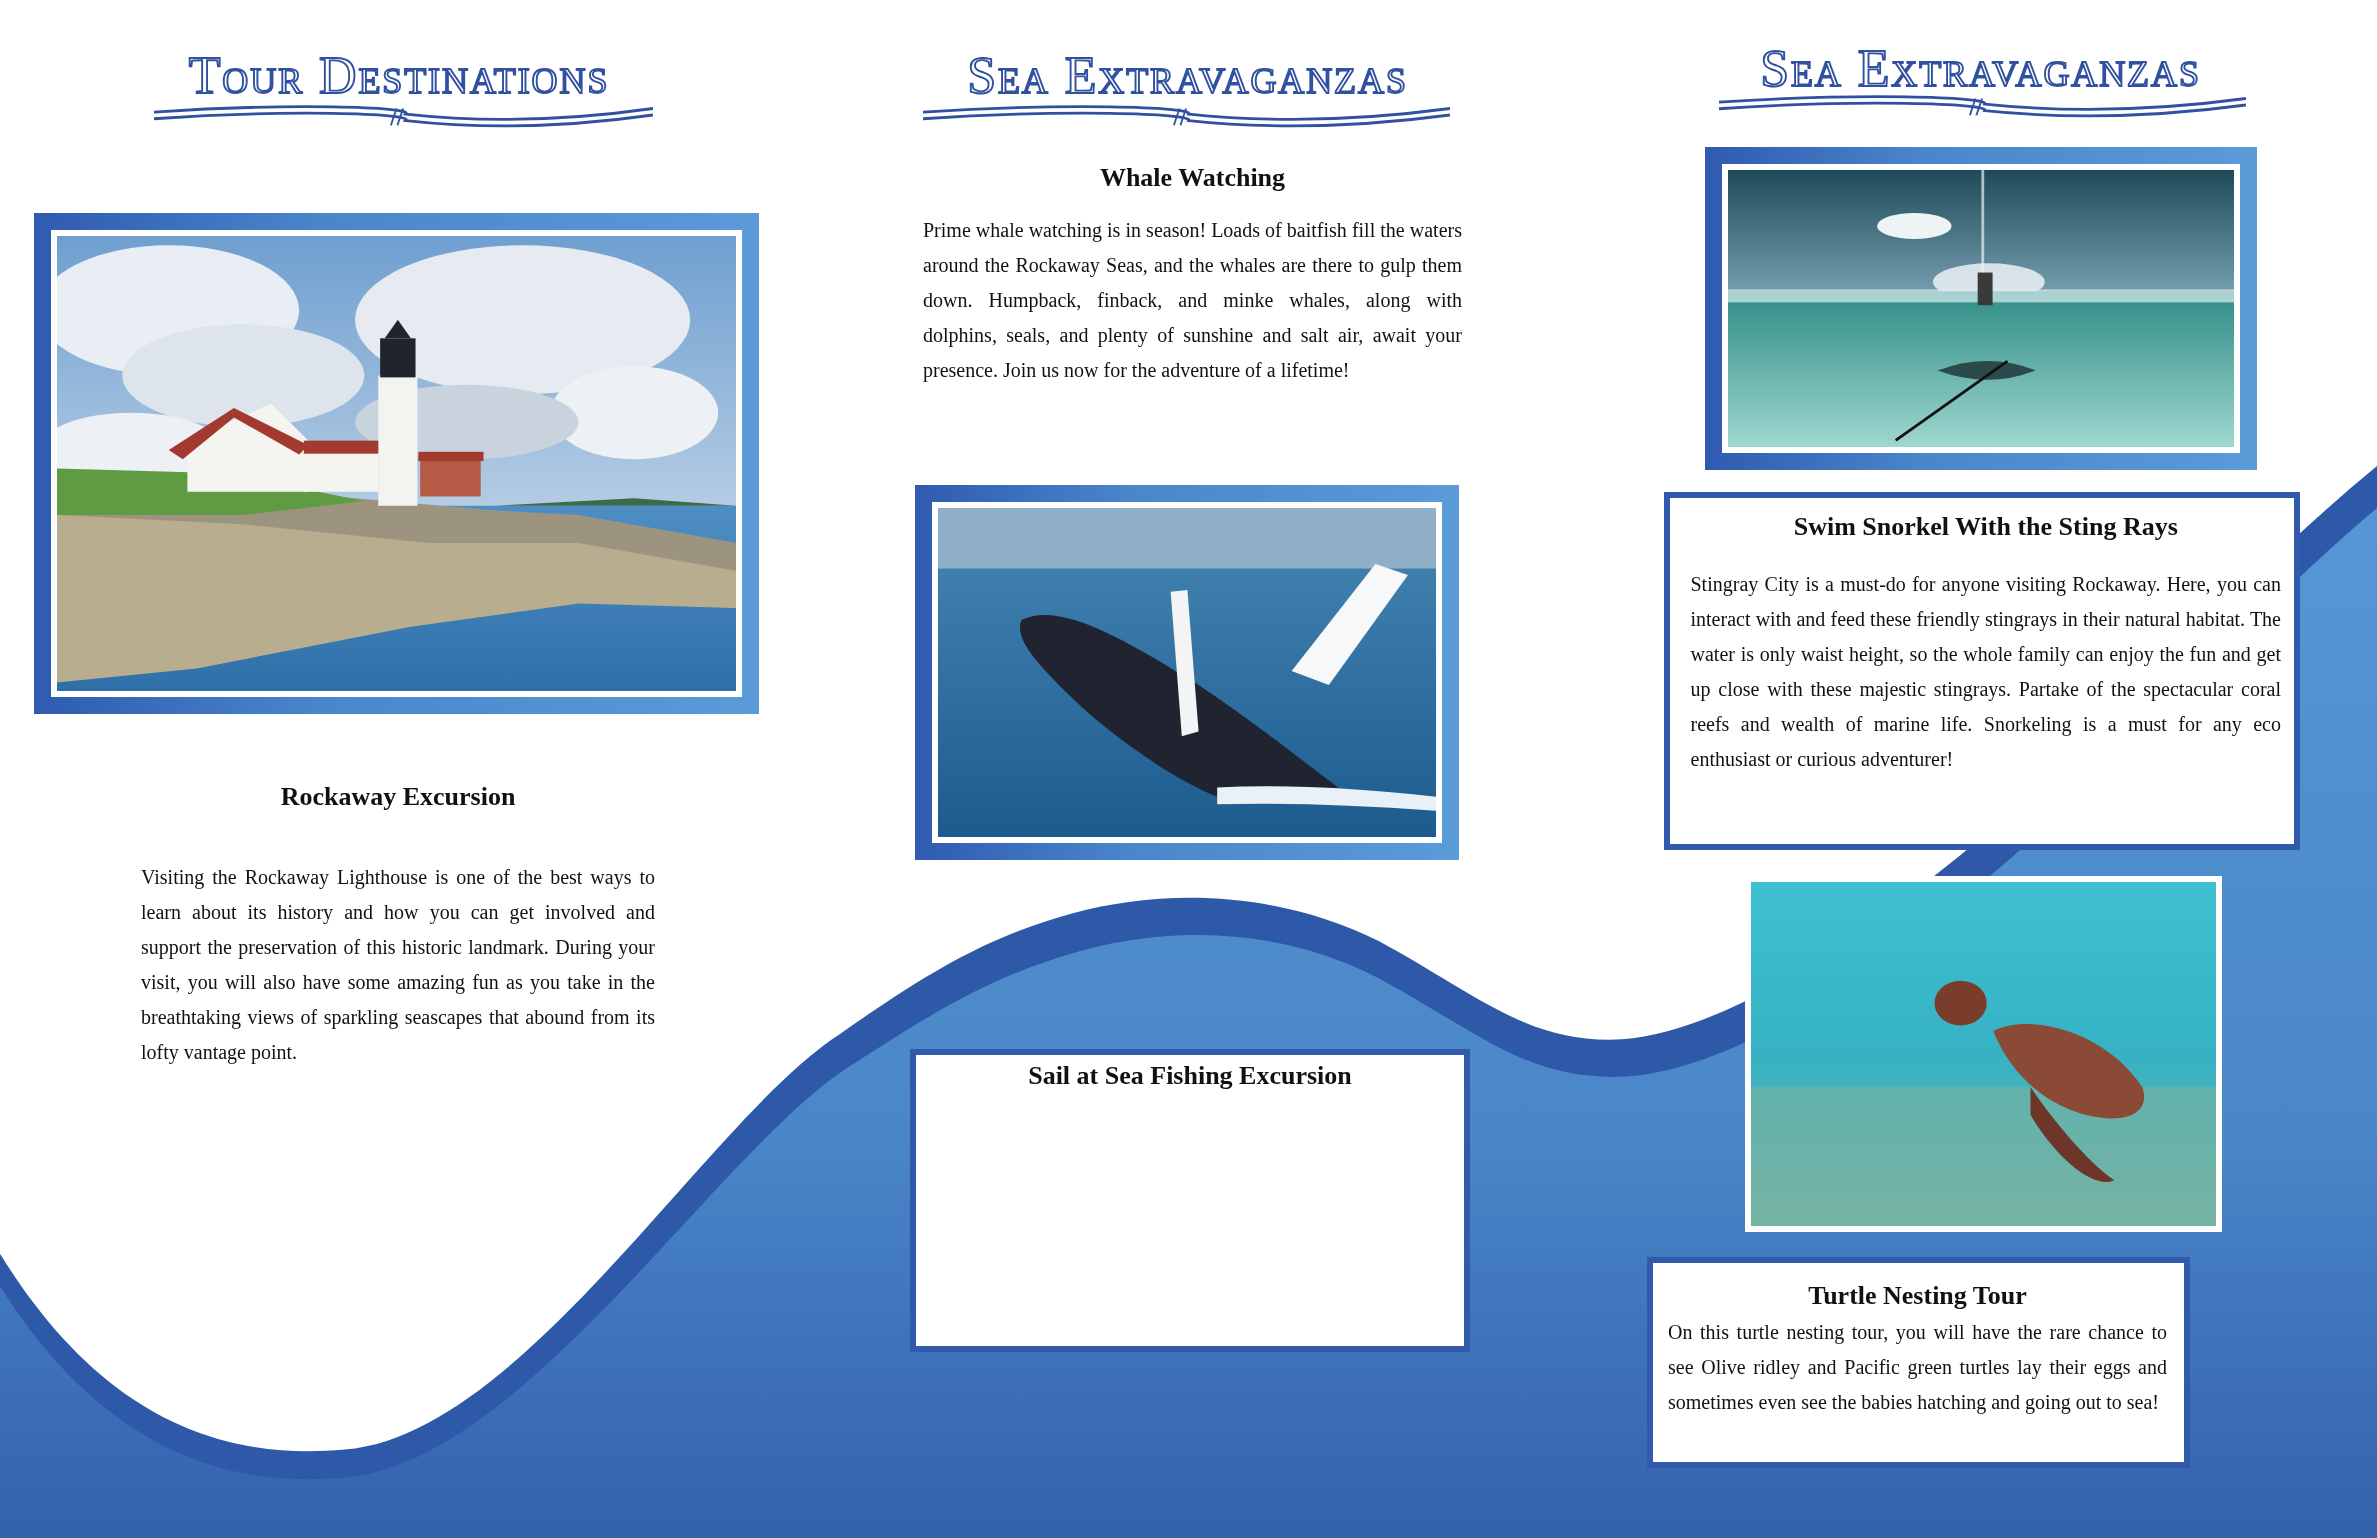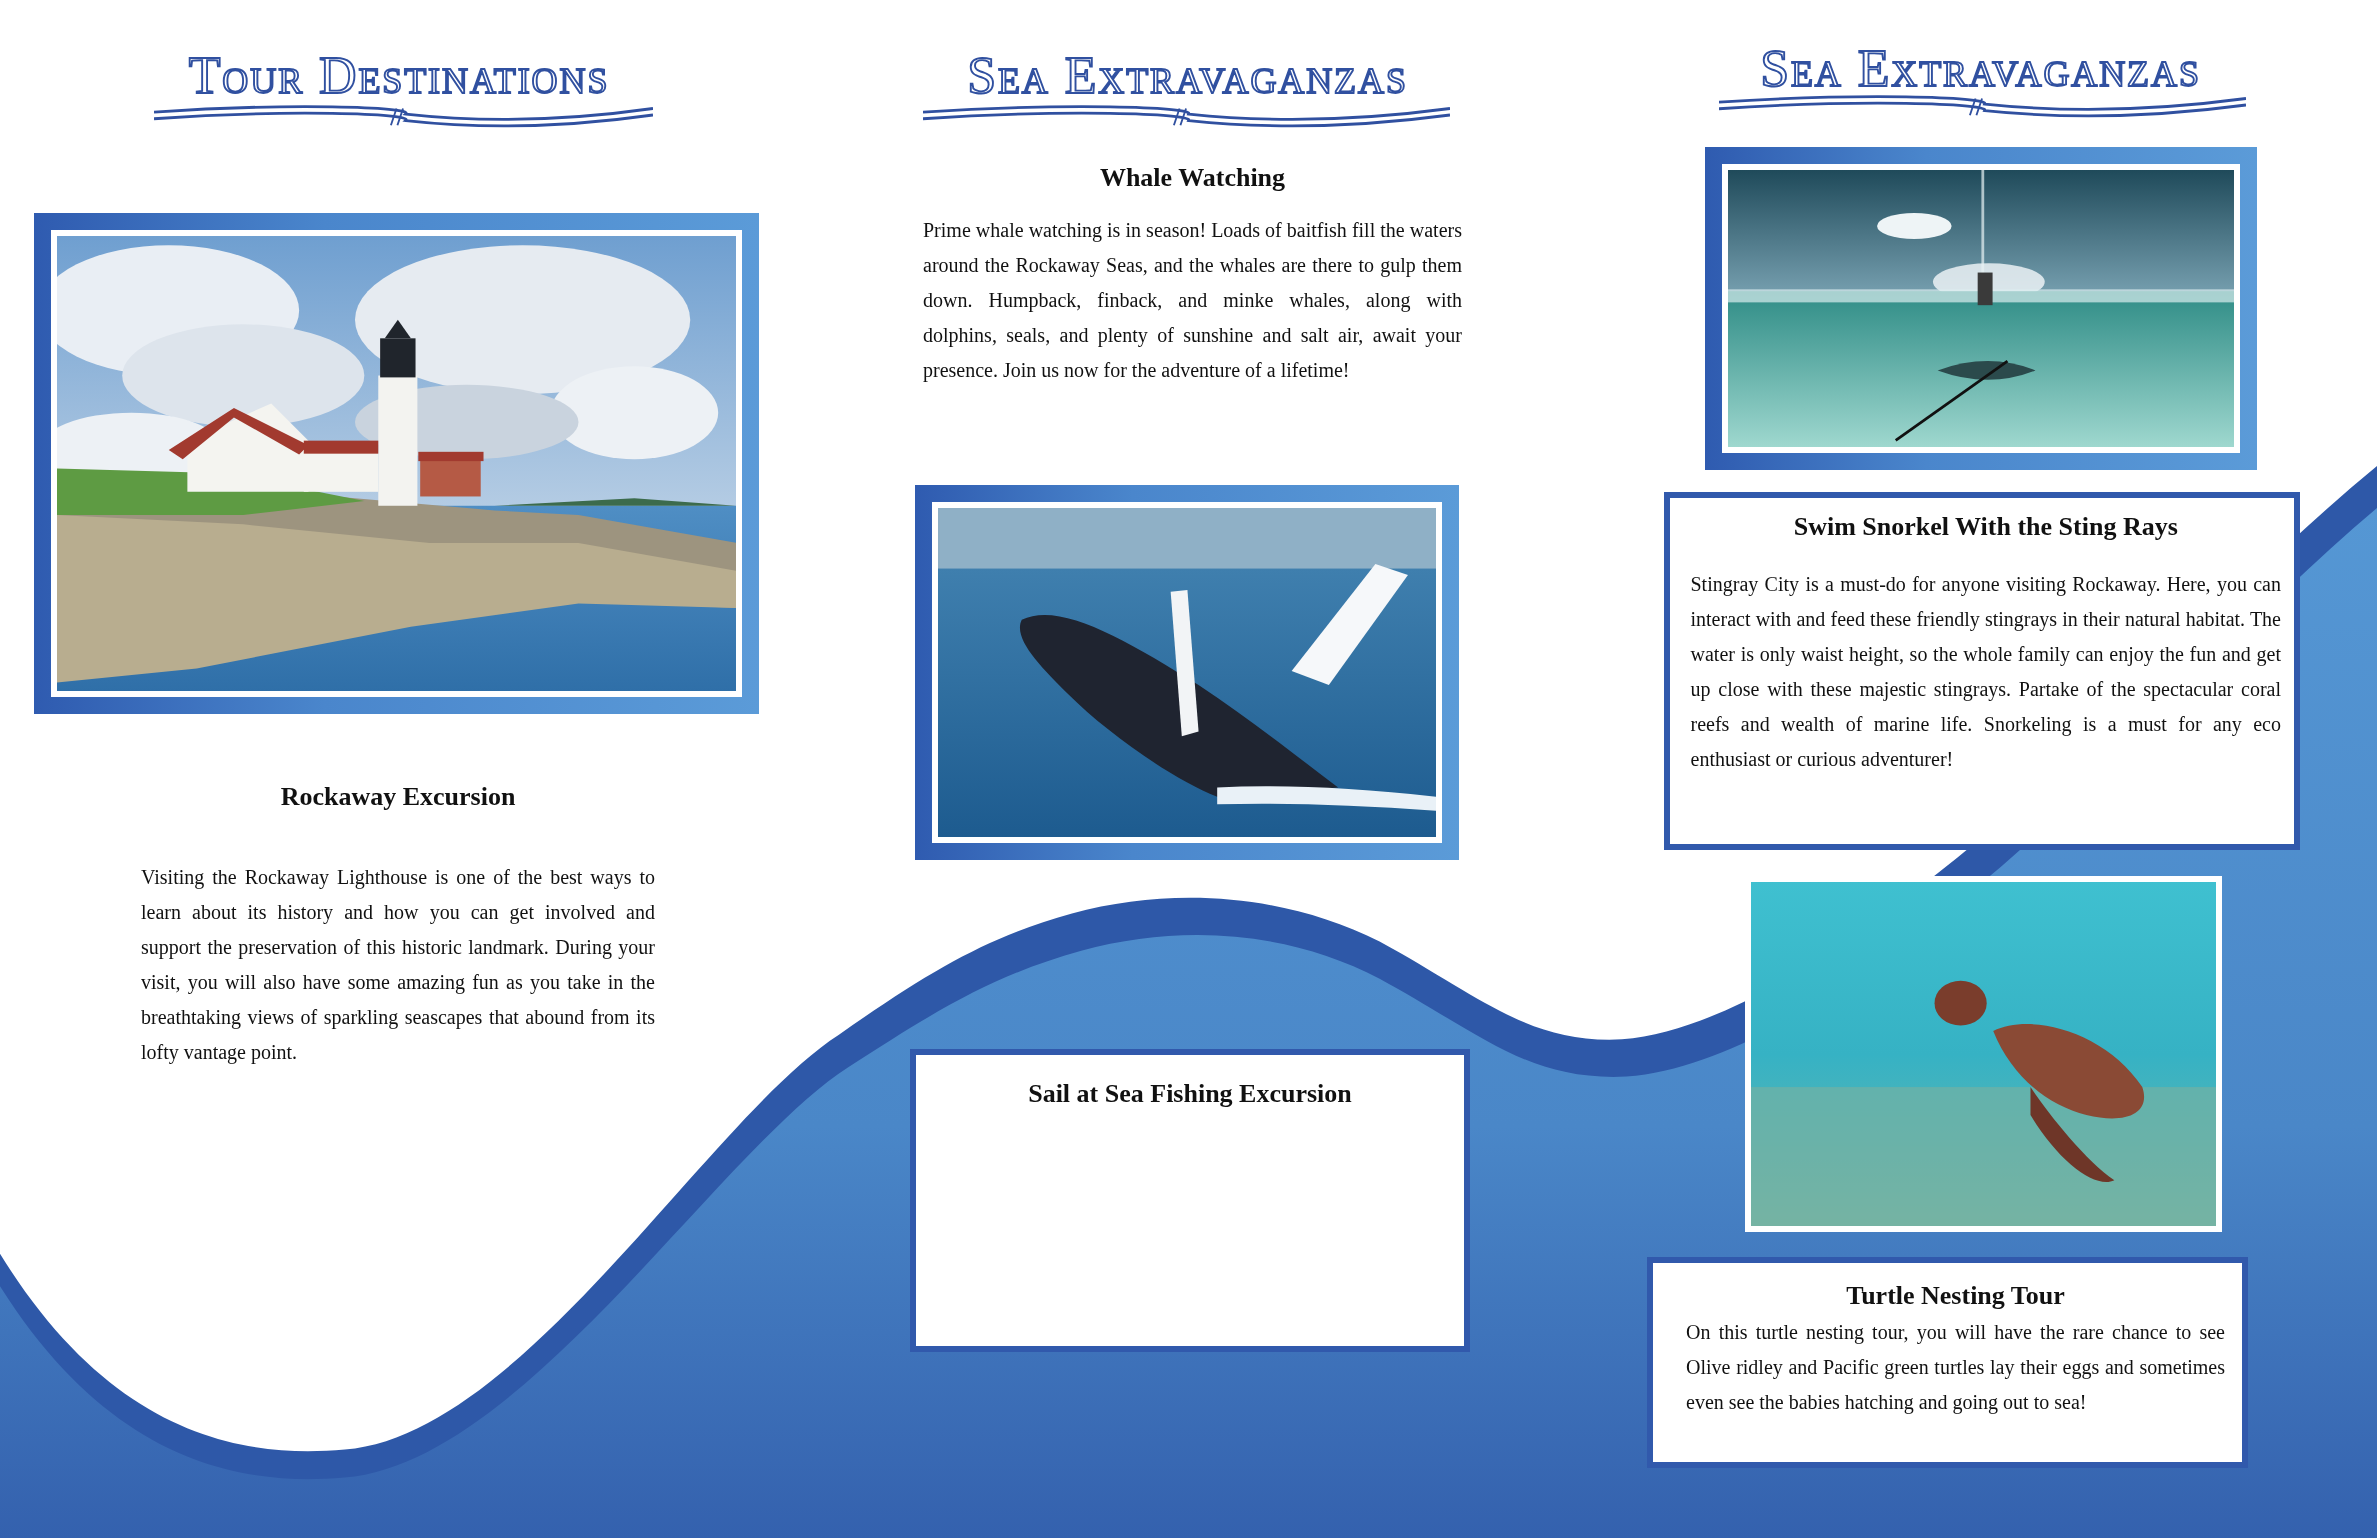--- a/index.html
+++ b/index.html
@@ -118,21 +118,21 @@
           <rect y="65" width="536" height="289" fill="url(#seaW)"></rect>
           <path d="M90,120 C130,100 200,140 280,190 C340,230 390,270 430,300 L300,310 C250,290 180,240 140,200 C110,170 80,140 90,120 Z" fill="#1f2430"></path>
           <path d="M250,90 L268,88 L280,240 L262,245 Z" fill="#f2f4f6"></path>
           <path d="M470,60 L505,72 L420,190 L380,175 Z" fill="#f6f8fa"></path>
           <path d="M300,300 Q400,295 536,310 L536,325 Q400,315 300,318 Z" fill="#e9f1f7"></path>
         </svg>
       </div>
     </div>
   </div>
 
-  <div class="card" style="left:910px; top:1049px; width:560px; height:303px; padding:19px 13px 0 13px;">
+  <div class="card" style="left:910px; top:1049px; width:560px; height:303px; padding:1px 13px 0 13px;">
     <div class="heading" style="margin-bottom:13px;">Sail at Sea Fishing Excursion</div>
   </div>
 </div>
 
 <div>
   <div class="title" style="left:1711px; top:41px; width:539px;">
     <span class="t">Sea Extravaganzas</span>
   </div>
   <svg class="title-rule" style="left:1719px; top:91px;" width="527" height="28" viewBox="0 0 565 30">
     <path d="M0,12 C150,2 290,6 285,14 C380,24 475,20 565,8" stroke="#3050a0" stroke-width="3" fill="none"></path>
@@ -183,18 +183,18 @@
           </linearGradient>
       </defs>
       <rect width="500" height="370" fill="url(#seaT)"></rect>
       <rect y="220" width="500" height="150" fill="#7ab0a0" opacity="0.6"></rect>
       <path d="M260,160 C300,140 380,160 420,220 C430,250 400,260 360,250 C320,240 280,210 260,160 Z" fill="#8a4a35"></path>
       <ellipse cx="225" cy="130" rx="28" ry="24" fill="#7a3d2c"></ellipse>
       <path d="M300,220 C320,250 360,300 390,320 C370,330 330,300 300,250 Z" fill="#6e3628"></path>
     </svg>
   </div>
 
-  <div class="card" style="left:1647px; top:1257px; width:601px; height:211px; padding:13px 17px 0 33px;">
+  <div class="card" style="left:1647px; top:1257px; width:543px; height:211px; padding:13px 17px 0 15px;">
     <div class="heading" style="margin-bottom:0;">Turtle Nesting Tour</div>
     <div class="body-text">On this turtle nesting tour, you will have the rare chance to see Olive ridley and Pacific green turtles lay their eggs and sometimes even see the babies hatching and going out to sea!</div>
   </div>
 </div>
 
 
 </body></html>

